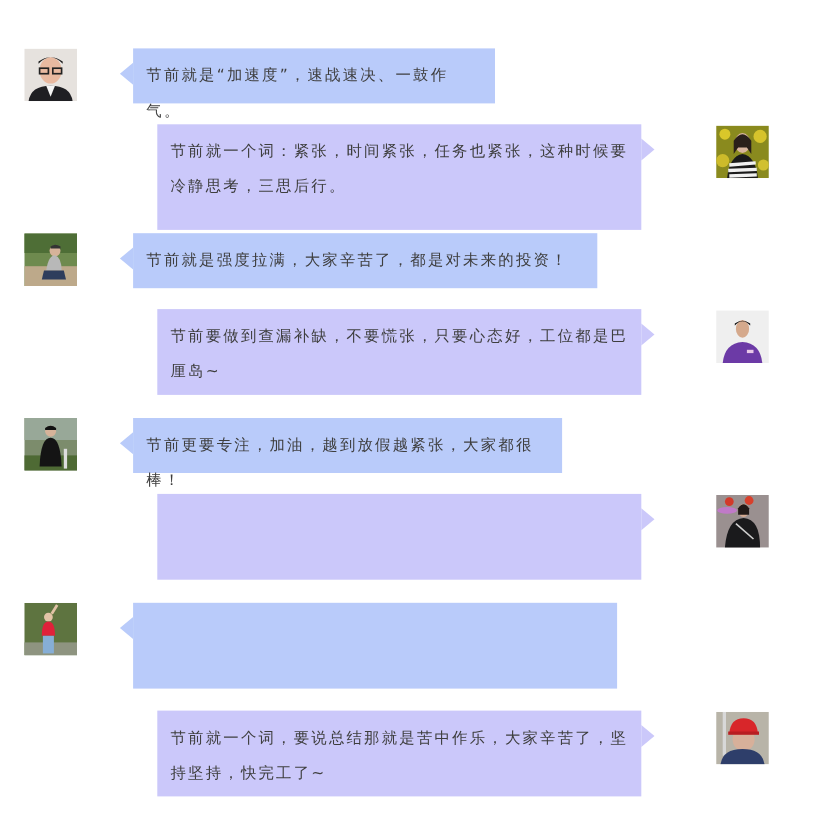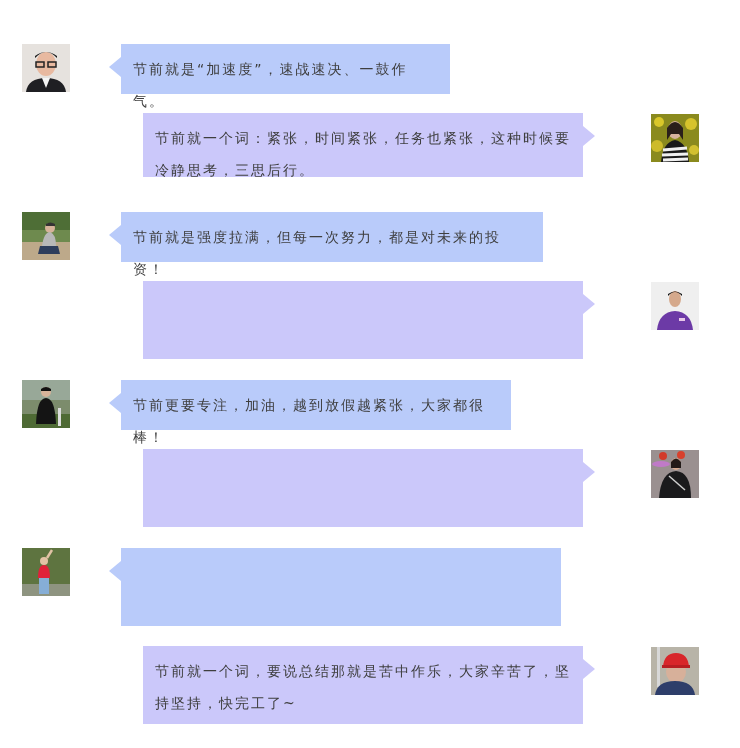--- a/index.html
+++ b/index.html
@@ -84,21 +84,21 @@
       <path d="M20 34 L24 44 L28 34Z" fill="#f4f4f4"></path>
     </svg>
   </div>
   <div class="bubble" style="width:329px;height:50px;">
     <span class="arrow"></span>
     <span class="text">节前就是“加速度”，速战速决、一鼓作气。</span>
   </div>
 </div>
 
 <div class="row right" style="top:113px;">
-  <div class="bubble" style="height:64px;">
+  <div class="bubble" style="height:96px;">
     <span class="arrow"></span>
     <span class="text">节前就一个词：紧张，时间紧张，任务也紧张，这种时候要冷静思考，三思后行。</span>
   </div>
   <div class="avatar">
     <svg viewBox="0 0 48 48">
       <rect width="48" height="48" fill="#8a8a1e"></rect>
       <circle cx="8" cy="8" r="5" fill="#d9c72a"></circle>
       <circle cx="40" cy="10" r="6" fill="#d6c32c"></circle>
       <circle cx="6" cy="32" r="6" fill="#cdbb2a"></circle>
       <circle cx="43" cy="36" r="5" fill="#d1c030"></circle>
@@ -117,27 +117,28 @@
       <rect y="0" width="48" height="18" fill="#4e6e36"></rect>
       <rect y="30" width="48" height="18" fill="#bda98a"></rect>
       <circle cx="28" cy="16" r="5" fill="#d6b39a"></circle>
       <path d="M24 12 Q28 9 33 12 L33 14 L24 14Z" fill="#333"></path>
       <path d="M20 34 Q22 20 28 20 Q34 22 34 34Z" fill="#b8b8b8"></path>
       <path d="M18 34 L36 34 L38 42 L16 42Z" fill="#2e3d5c"></path>
     </svg>
   </div>
   <div class="bubble" style="width:422px;height:50px;">
     <span class="arrow"></span>
-    <span class="text">节前就是强度拉满，但每一次努力，都是对未来的投资！</span>
+    <span class="text">节前就是强度拉满，大家辛苦了，都是对未来的投资！</span>
   </div>
 </div>
 
 <div class="row right" style="top:281px;">
   <div class="bubble" style="height:78px;">
     <span class="arrow"></span>
+    <span class="text">节前要做到查漏补缺，不要慌张，只要心态好，工位都是巴厘岛~</span>
   </div>
   <div class="avatar">
     <svg viewBox="0 0 48 48">
       <rect width="48" height="48" fill="#efefef"></rect>
       <ellipse cx="24" cy="17" rx="6" ry="8" fill="#d5a98c"></ellipse>
       <path d="M17 14 Q24 6 31 14 L31 12 Q24 7 17 12Z" fill="#111"></path>
       <path d="M6 48 Q8 30 24 29 Q40 30 42 48Z" fill="#6c3aa6"></path>
       <rect x="28" y="36" width="6" height="3" fill="#e8c8e8"></rect>
     </svg>
   </div>

